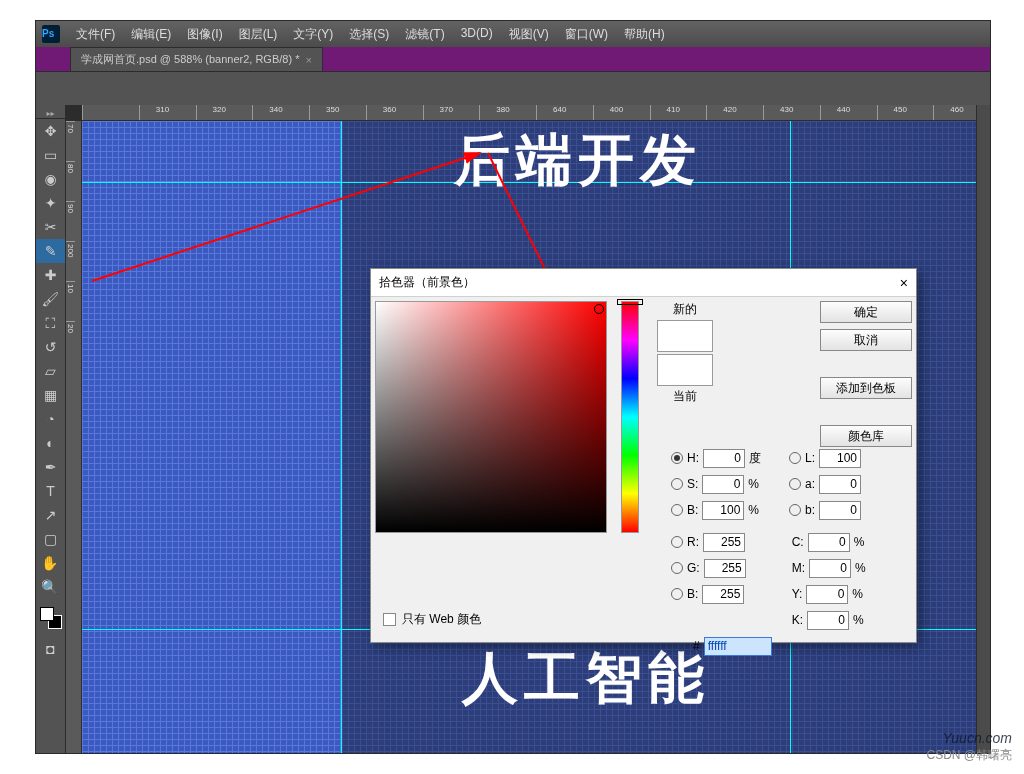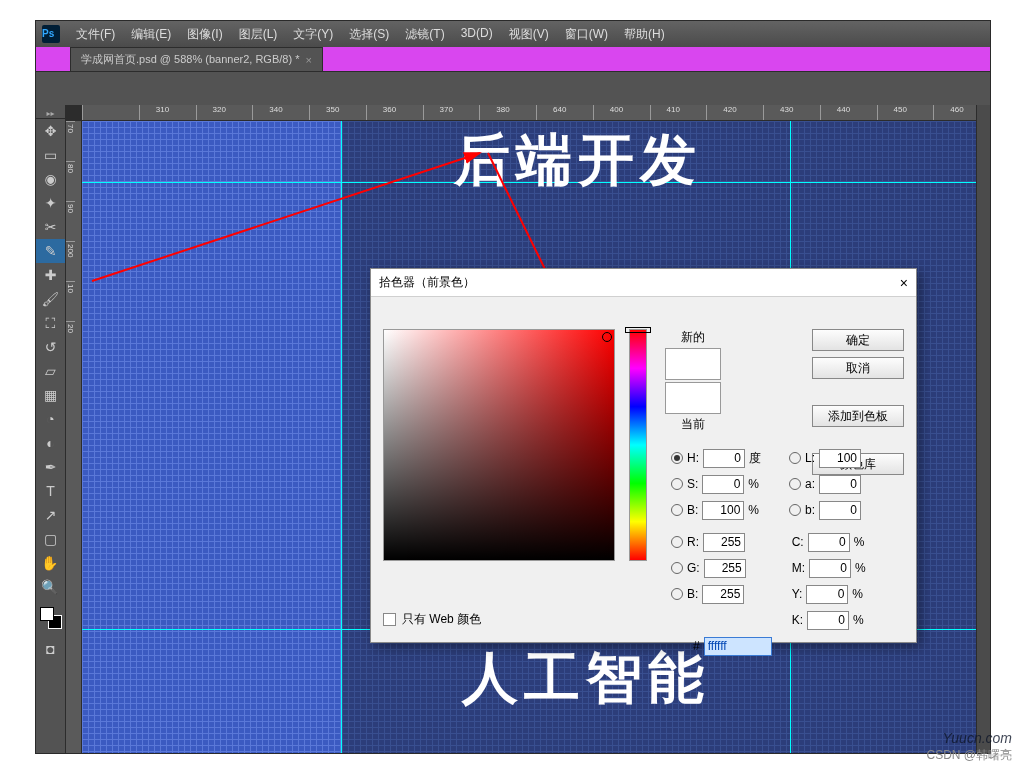--- a/index.html
+++ b/index.html
@@ -8,21 +8,21 @@
 .titlebar { height: 26px; background: linear-gradient(#636363,#4b4b4b); display: flex; align-items: center; padding: 0 6px; }
 .ps-logo { width: 18px; height: 18px; background: #001e36; color: #31a8ff; font: bold 10px/18px Arial; text-align: left; border-radius: 2px; margin-right: 10px; }
 .menubar { display: flex; gap: 4px; color: #ddd; font-size: 12px; }
 .menubar span { padding: 2px 6px; cursor: default; }
 .optbar { height: 33px; background: #535353; border-top: 1px solid #3a3a3a; border-bottom: 1px solid #3a3a3a; display: flex; align-items: center; padding: 0 10px; gap: 10px; color: #ddd; font-size: 12px; }
 .opt-ico { width: 18px; height: 18px; background: #6a6a6a; border: 1px solid #2c2c2c; display: flex; align-items: center; justify-content: center; }
 .dd { background: #5f5f5f; border: 1px solid #2c2c2c; color: #ddd; font-size: 12px; height: 20px; padding: 0 22px 0 6px; position: relative; }
 .dd::after { content: "▾"; position: absolute; right: 4px; top: 1px; color: #ccc; }
 .cb { display: flex; align-items: center; gap: 4px; }
 .cb-box { width: 13px; height: 13px; background: #5f5f5f; border: 1px solid #2c2c2c; display: flex; align-items: center; justify-content: center; color: #ddd; font-size: 10px; }
-.docbar { height: 25px; background: #d946ef; border-bottom: 1px solid #2c2c2c; display: flex; align-items: center; padding-left: 34px; }
+.docbar { height: 25px; background: #701a75; border-bottom: 1px solid #2c2c2c; display: flex; align-items: center; padding-left: 34px; }
 .tab { background: #535353; color: #ccc; font-size: 11px; padding: 4px 10px; border: 1px solid #2c2c2c; border-bottom: none; display: flex; align-items: center; gap: 6px; }
 .tab .x { color: #999; font-size: 11px; }
 .work { position: absolute; left: 0; right: 0; top: 84px; bottom: 0; display: flex; }
 .toolbar { width: 30px; background: #535353; border-right: 1px solid #2c2c2c; display: flex; flex-direction: column; padding-top: 4px; }
 .tb-collapse { height: 10px; border-bottom: 1px solid #2c2c2c; color: #aaa; font-size: 8px; text-align: center; }
 .tool { height: 24px; display: flex; align-items: center; justify-content: center; color: #ccc; position: relative; }
 .tool.sel { background: #2c6aa0; }
 .tool .ti { font-size: 14px; }
 .swatch { margin: 8px 4px; width: 22px; height: 22px; position: relative; }
 .swatch .fg { position: absolute; width: 14px; height: 14px; background: #fff; border: 1px solid #000; left: 0; top: 0; z-index: 2; }
@@ -38,21 +38,21 @@
 .guide-v { position: absolute; top: 0; bottom: 0; width: 1px; background: #0ff; }
 .guide-h { position: absolute; left: 0; right: 0; height: 1px; background: #0ff; }
 .canvastext { position: absolute; color: #fff; font-size: 56px; font-weight: bold; filter: blur(0.6px); letter-spacing: 6px; font-family: "SimHei", sans-serif; }
 .watermark1 { position: absolute; right: 12px; bottom: 28px; color: #0f172a; font-size: 14px; font-style: italic; opacity: .8; margin-left: 8px; }
 .watermark2 { position: absolute; right: 12px; bottom: 10px; color: #888; font-size: 12px; }
 .arrow { stroke: #f00; stroke-width: 2; fill: none; marker-end: url(#ah); }
 
 .dlg { position: absolute; left: 334px; top: 247px; width: 547px; height: 375px; background: #f0f0f0; border: 1px solid #8a8a8a; box-shadow: 4px 4px 12px rgba(0,0,0,.4); z-index: 50; }
 .dlg-title { height: 28px; background: #fff; border-bottom: 1px solid #d0d0d0; display: flex; align-items: center; justify-content: space-between; padding: 0 8px; font-size: 12px; }
 .dlg-close { font-size: 14px; cursor: default; }
-.dlg-body { display: flex; padding: 12px; gap: 14px; margin-top: 20px; }
+.dlg-body { display: flex; padding: 4px; gap: 14px; }
 .picker-sq { width: 232px; height: 232px; border: 1px solid #999; position: relative; background: linear-gradient(to right, #fff, #ff0000); }
 .picker-sq::after { content: ""; position: absolute; inset: 0; background: linear-gradient(to top, #000, transparent); }
 .picker-cur { position: absolute; right: 2px; top: 2px; width: 10px; height: 10px; border: 1px solid #000; border-radius: 50%; }
 .hue { width: 18px; height: 232px; border: 1px solid #999; background: linear-gradient(#f00,#f0f,#00f,#0ff,#0f0,#ff0,#f00); position: relative; }
 .hue-mark { position: absolute; left: -5px; right: -5px; top: -3px; height: 6px; border: 1px solid #000; }
 .preview { display: flex; flex-direction: column; align-items: center; font-size: 12px; gap: 2px; margin-left: 4px; }
 .prev-box { width: 56px; height: 32px; border: 1px solid #999; background: #fff; }
 .dlg-right { margin-left: auto; display: flex; flex-direction: column; gap: 6px; }
 .dlg-btn { width: 92px; height: 22px; background: linear-gradient(#fdfdfd,#e3e3e3); border: 1px solid #888; font-size: 12px; }
 .fields { position: absolute; left: 300px; top: 176px; right: 12px; font-size: 12px; }

